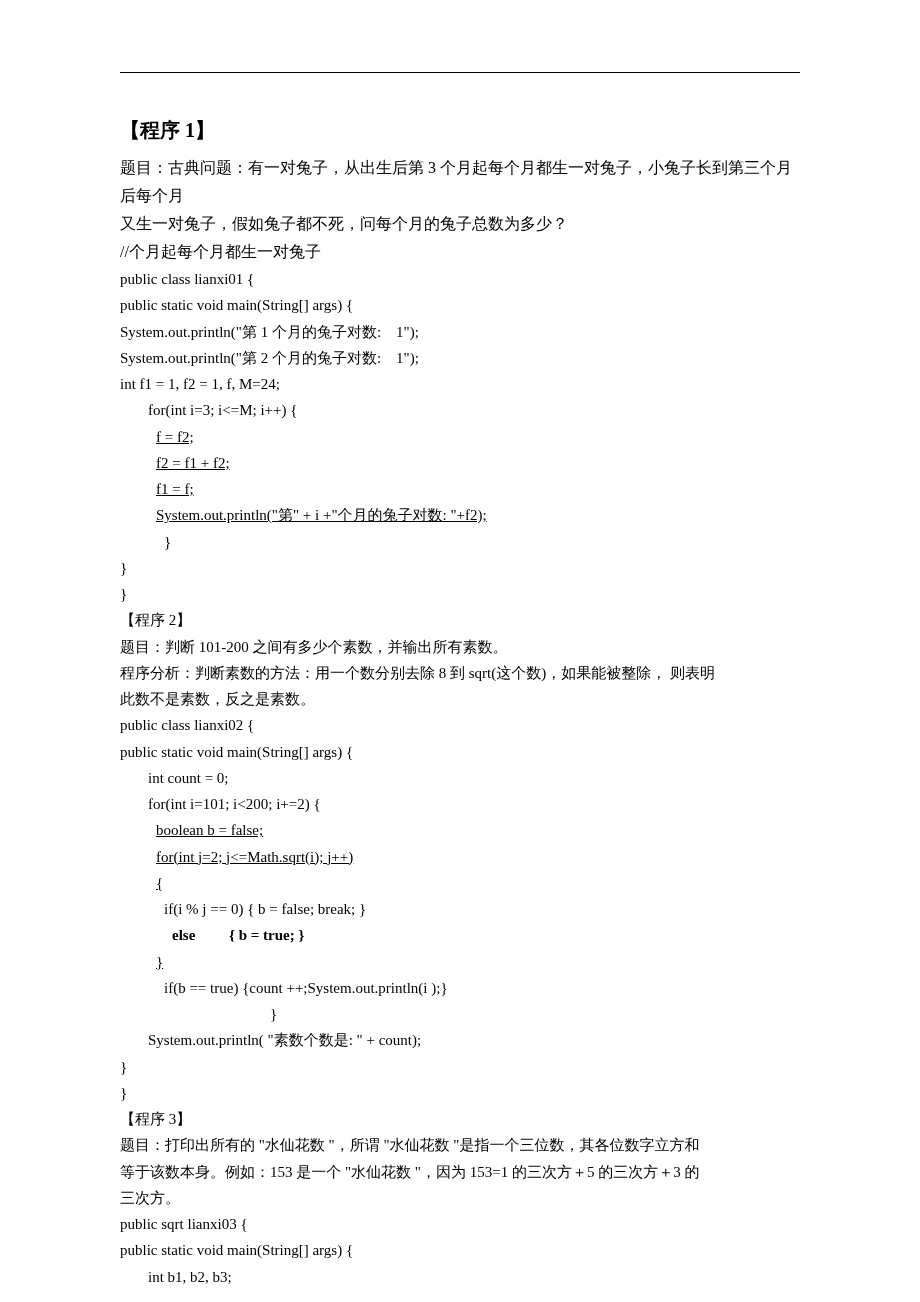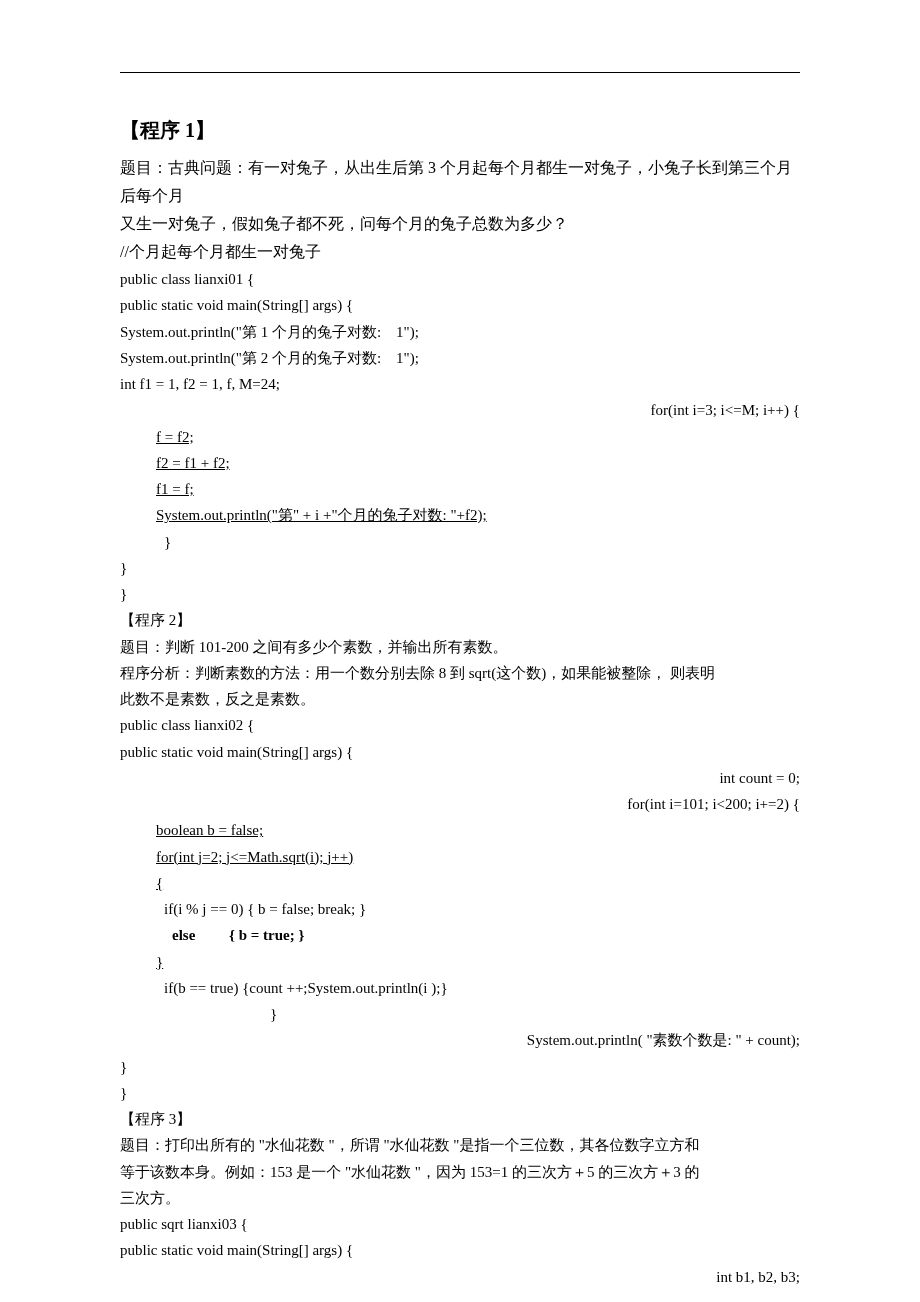--- a/index.html
+++ b/index.html
@@ -21,21 +21,21 @@
   }
   .h1 {
     font-size: 20px;
     font-weight: bold;
     margin-bottom: 6px;
   }
   .small {
     font-size: 16px;
   }
   .line { white-space: pre; }
-  .indent1 { padding-left: 28px; text-align: right; }
+  .indent1 { padding-left: 28px; }
   .indent2 { padding-left: 36px; text-decoration: underline; }
   .indent3 { padding-left: 44px; }
   .indent4 { padding-left: 52px; font-weight: bold; }
   .indent5 { padding-left: 150px; }
 </style>
 </head>
 <body>
 
 <hr class="hr-top">
 

